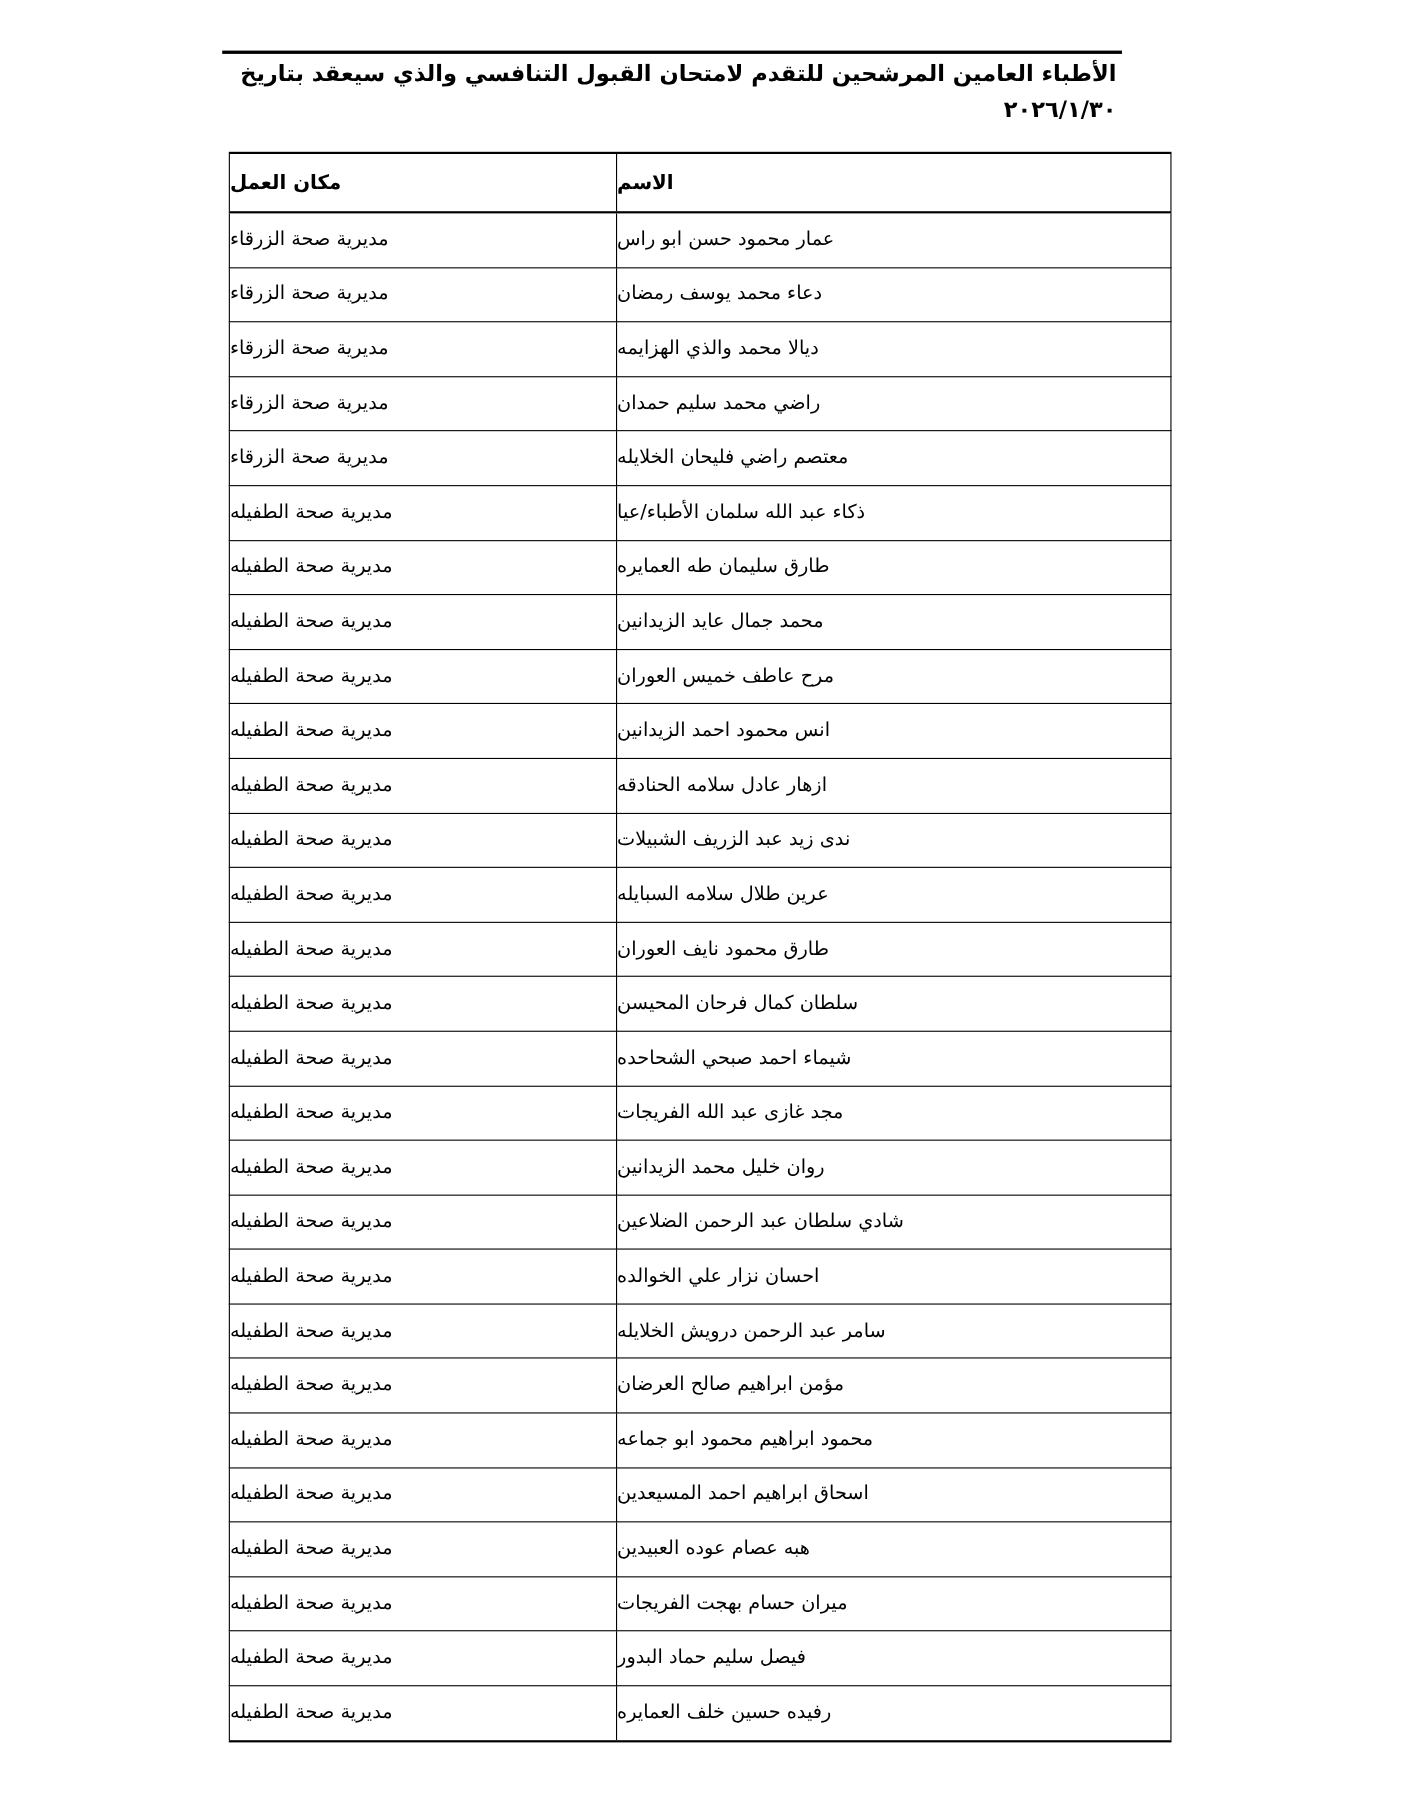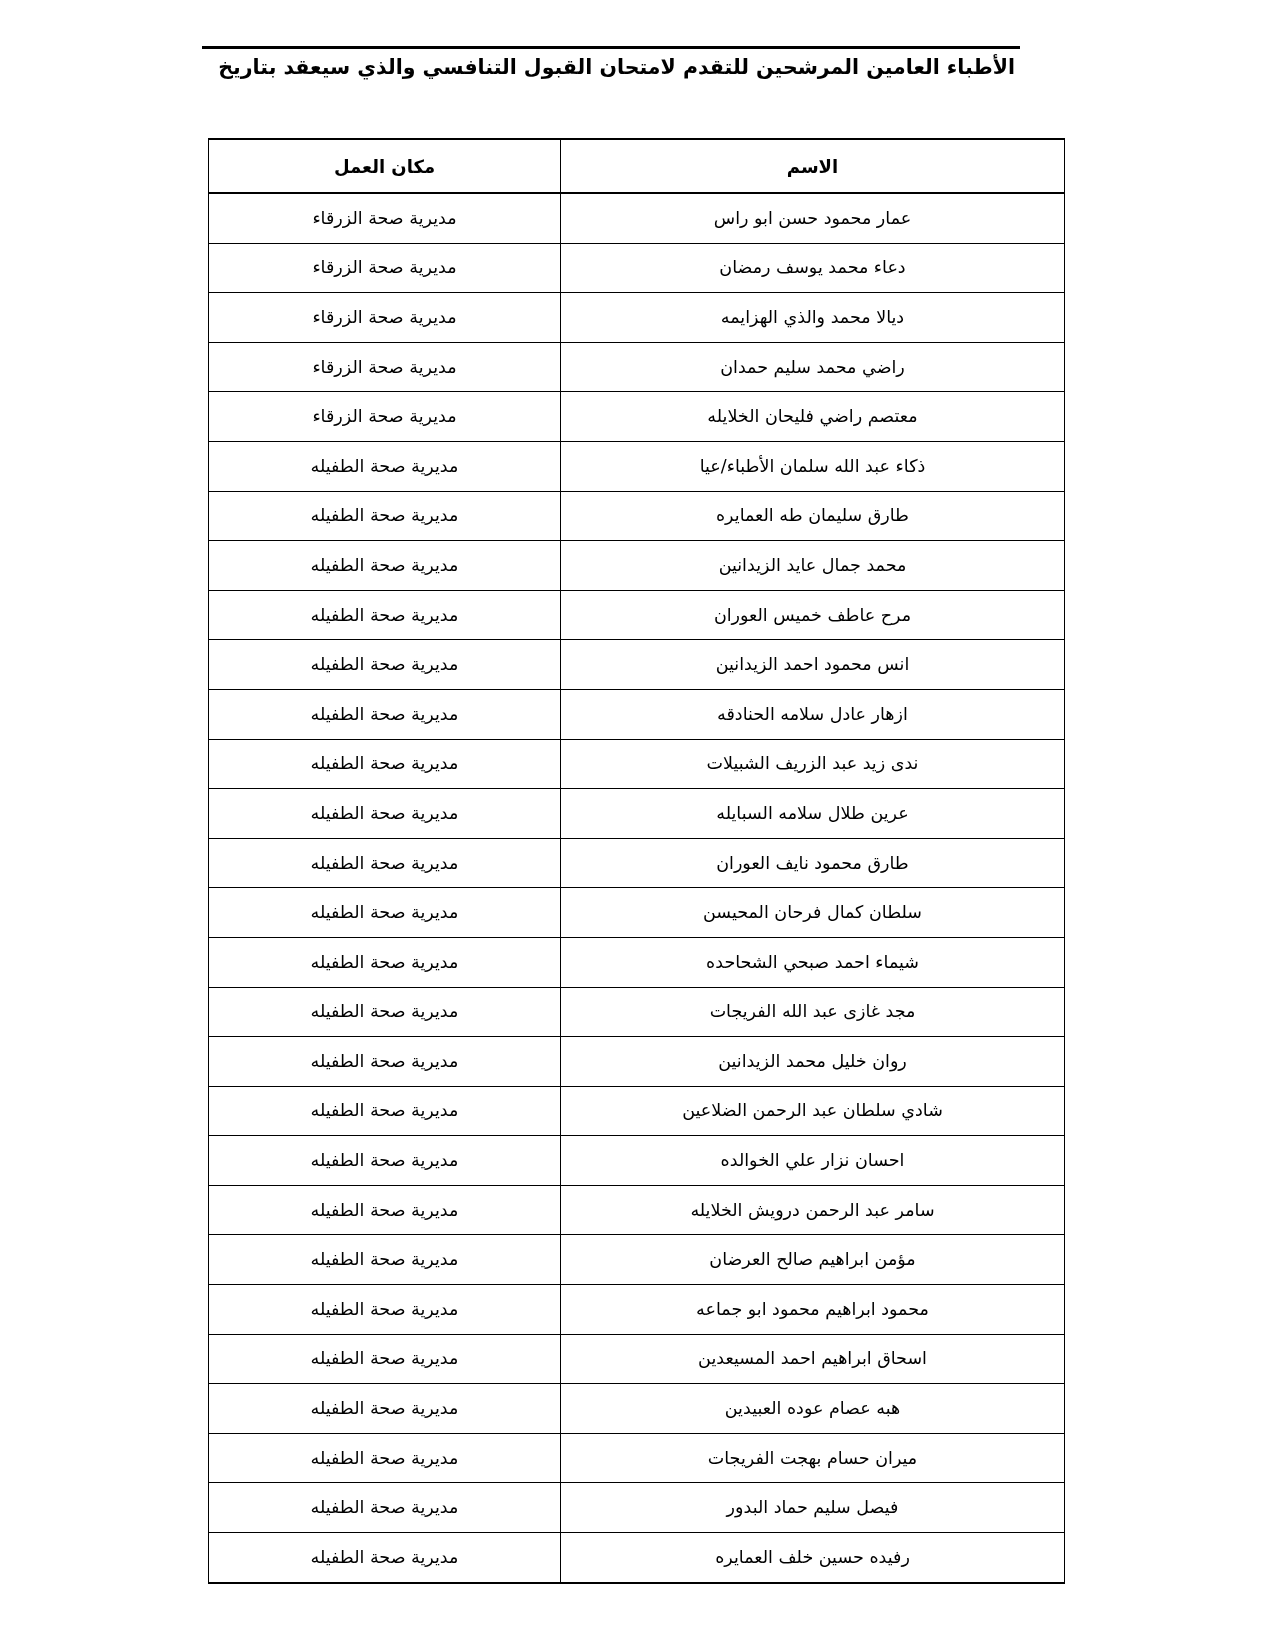--- a/index.html
+++ b/index.html
@@ -60,21 +60,21 @@
   }
   table.roster {
     border-collapse: collapse;
     table-layout: fixed;
     width: 856px;
     direction: rtl;
   }
   table.roster th,
   table.roster td {
     border: 1.6px solid #000000;
-    text-align: center;
+    text-align: left;
     vertical-align: middle;
     padding: 0;
     height: 48.6px;
     font-family: "DejaVu Sans", "Liberation Sans", sans-serif;
     font-size: 17.5px;
     font-weight: normal;
     color: #000000;
     white-space: nowrap;
     overflow: hidden;
   }
@@ -97,20 +97,21 @@
 </style>
 </head>
 <body>
 
 <div class="page">
 
   <div class="top-rule"></div>
 
   <div class="doc-title">
     <span class="line1">الأطباء العامين المرشحين للتقدم لامتحان القبول التنافسي والذي سيعقد بتاريخ</span>
+    <span class="line2">٢٠٢٦/١/٣٠</span>
   </div>
 
   <div class="table-wrap">
     <table class="roster">
       <colgroup>
         <col class="col-name">
         <col class="col-workplace">
       </colgroup>
       <thead>
         <tr>

